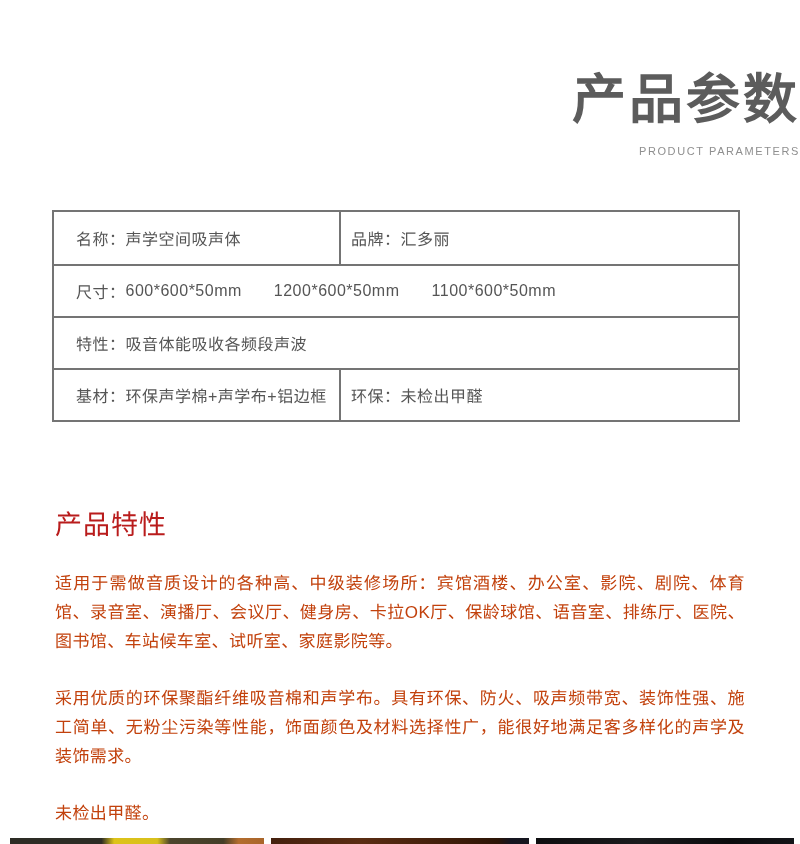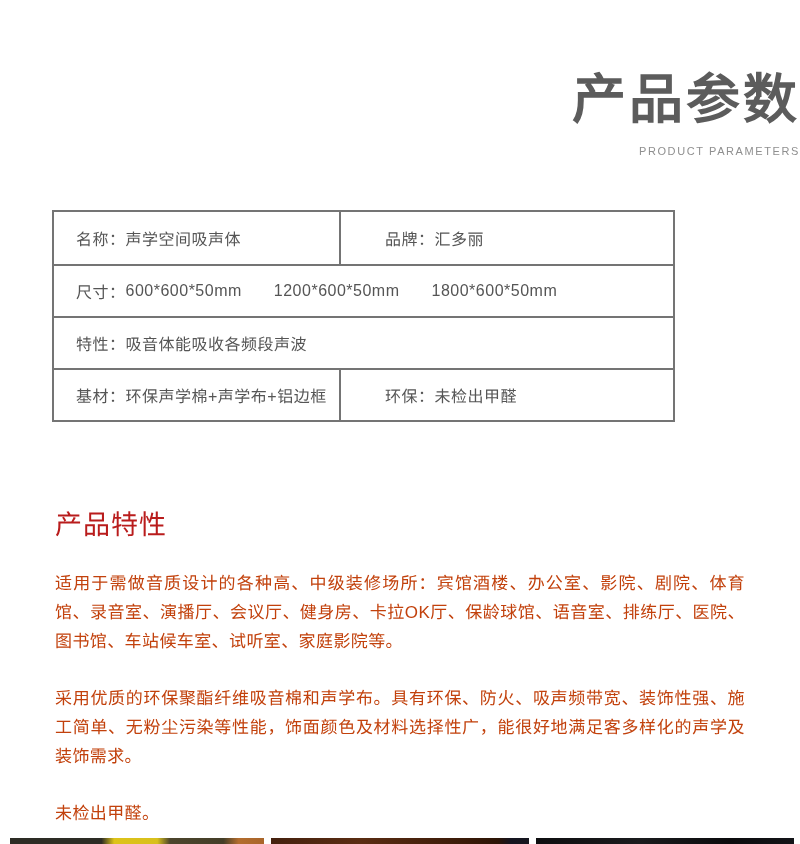--- a/index.html
+++ b/index.html
@@ -30,41 +30,41 @@
     font-size: 11px;
     color: #8f8f8f;
     letter-spacing: 1.6px;
   }
 
   
   .spec-table {
     position: absolute;
     left: 52px;
     top: 210px;
-    width: 623px;
+    width: 688px;
     border: 2px solid #747474;
   }
   .spec-row {
     display: flex;
     align-items: stretch;
     min-height: 52px;
     border-top: 2px solid #747474;
   }
   .spec-row:first-child { border-top: none; }
   .cell {
     display: flex;
     align-items: center;
     padding-left: 22px;
     padding-right: 10px;
     font-size: 16px;
     color: #555555;
     letter-spacing: 0.5px;
   }
   .cell-left  { width: 287px; border-right: 2px solid #747474; }
-  .cell-right { flex: 1; padding-left: 44px; }
+  .cell-right { flex: 1; padding-left: 10px; }
   .cell-full  { flex: 1; }
   .size-val { margin-right: 32px; }
   .size-val:last-child { margin-right: 0; }
 
   
   .features {
     position: absolute;
     left: 55px;
     right: 55px;
     top: 503px;
@@ -122,21 +122,21 @@
         <span>品牌：</span>
           <span>汇多丽</span>
       </div>
     </div>
 
     <div class="spec-row">
       <div class="cell cell-full">
         <span>尺寸：</span>
           <span class="size-val">600*600*50mm</span>
           <span class="size-val">1200*600*50mm</span>
-          <span class="size-val">1800*600*50mm</span>
+          <span class="size-val">1100*600*50mm</span>
       </div>
     </div>
 
     <div class="spec-row">
       <div class="cell cell-full">
         <span>特性：</span>
           <span>吸音体能吸收各频段声波</span>
       </div>
     </div>
 

